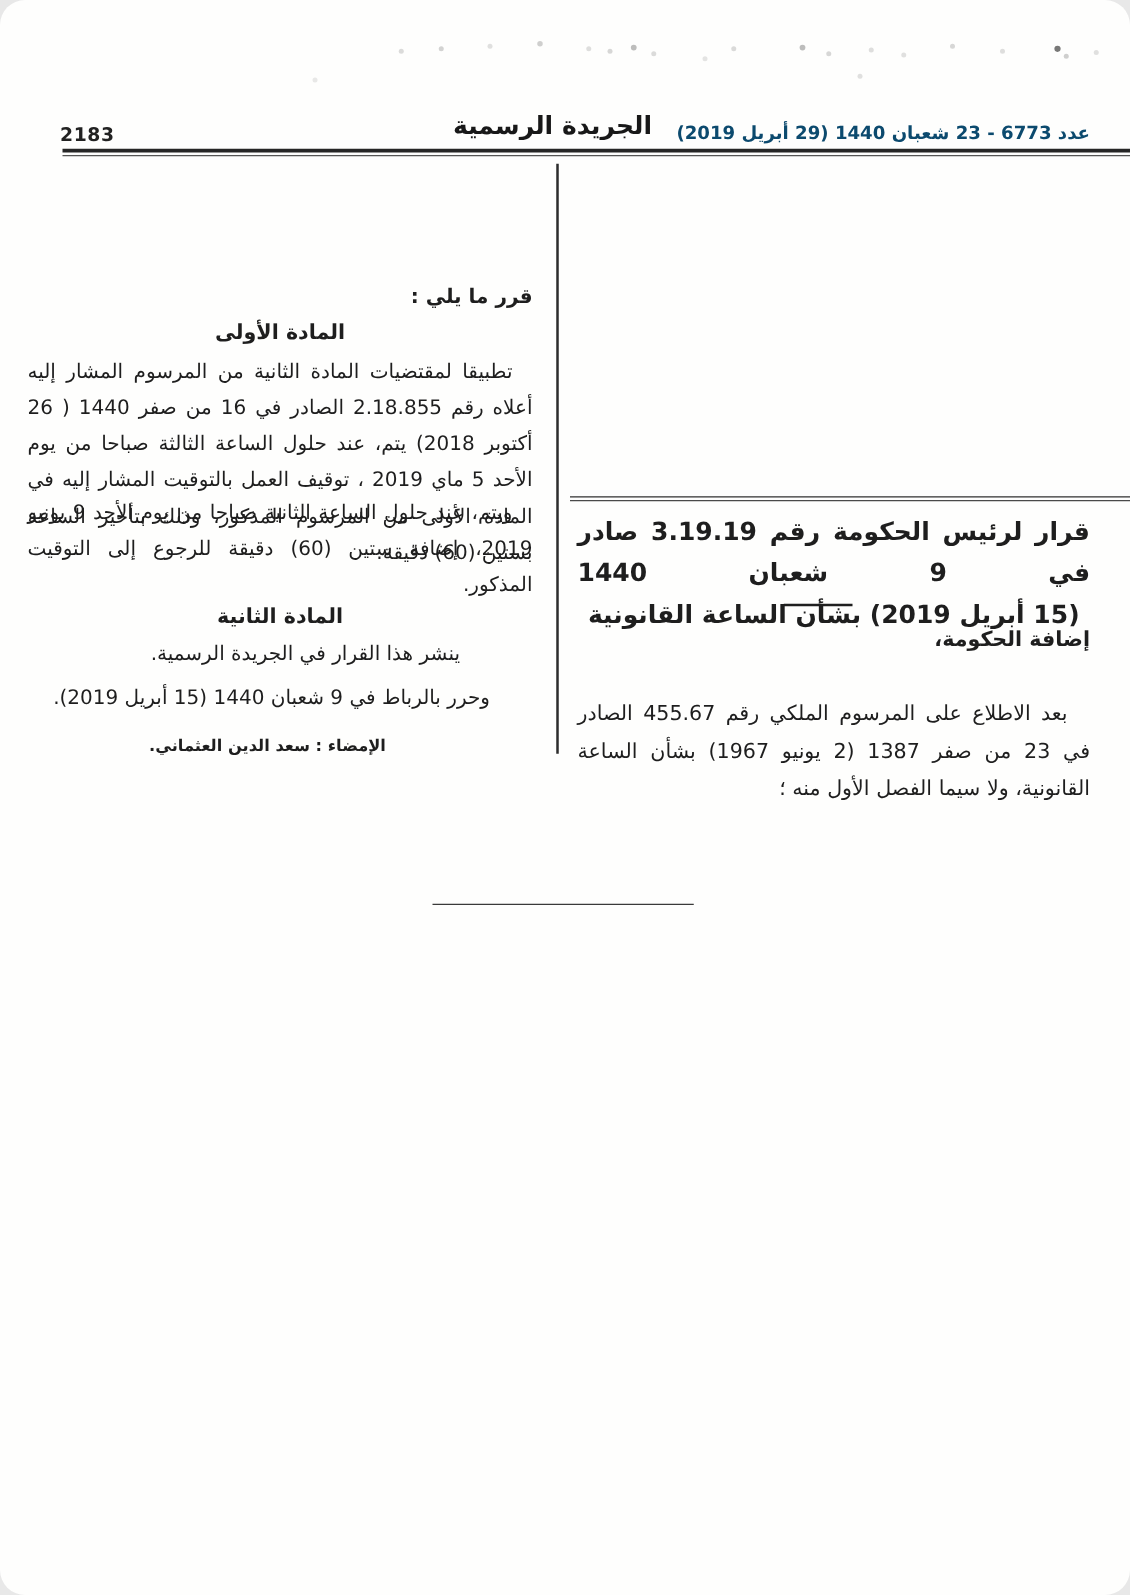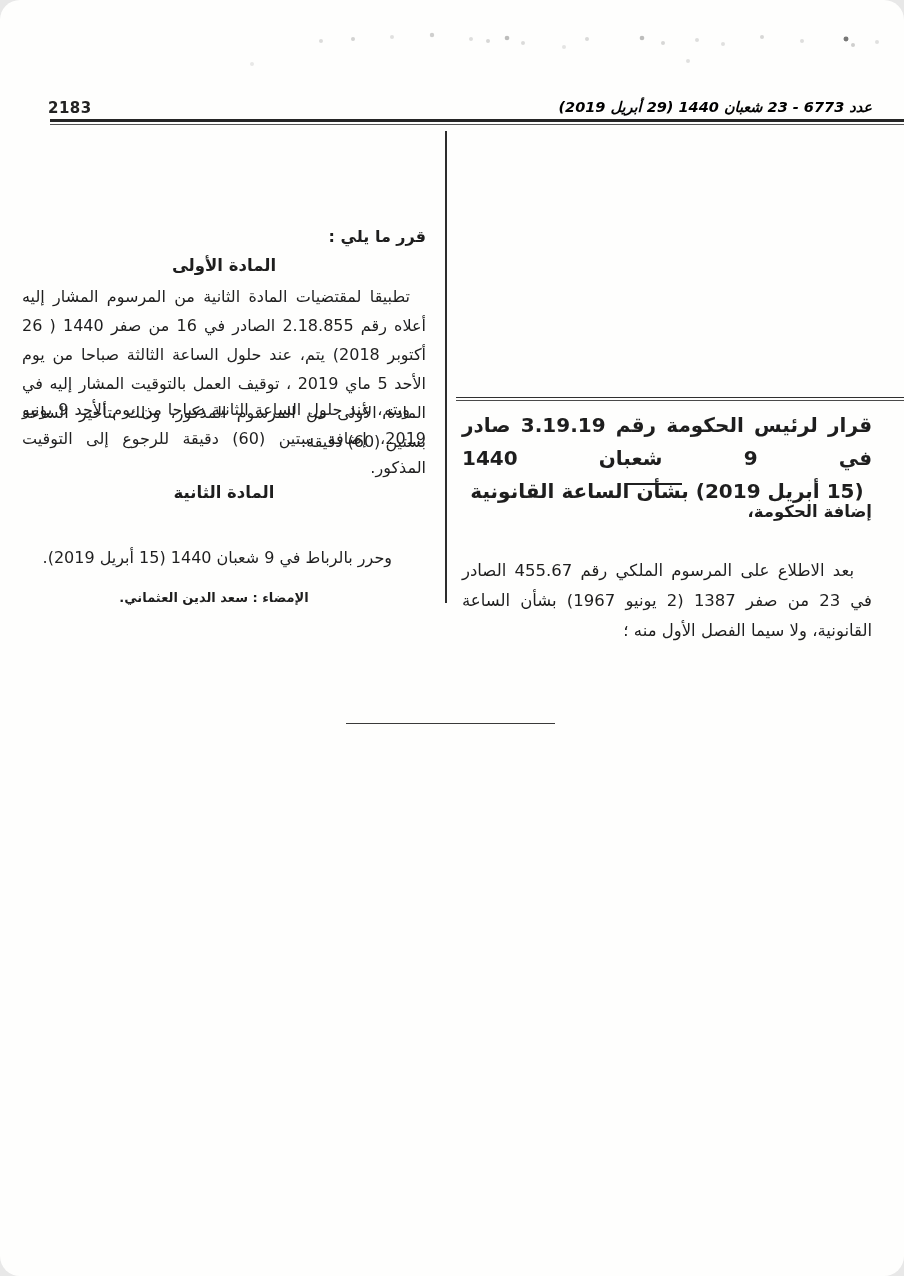--- a/index.html
+++ b/index.html
@@ -19,23 +19,22 @@
     position:absolute;left:48px;top:99px;
     font-size:15px;font-weight:600;letter-spacing:.5px;
     direction:ltr;text-align:left;color:#222;
   }
   .journal-title{
     position:absolute;left:302px;top:88px;width:280px;
     text-align:center;font-size:20px;font-weight:700;color:#181818;
   }
   .issue-info{
     position:absolute;right:32px;top:99px;
-    font-size:14.5px;font-weight:700;color:#000000;
+    font-size:14.5px;font-weight:700;color:#0c4a6e;
     text-align:right;
-    font-style:italic;
   }
   .header-rule{
     position:absolute;left:50px;top:119px;width:854px;height:2px;
     border-top:3px solid #262626;
     border-bottom:1px solid #555;
   }
   
   .column-divider{
     position:absolute;left:445px;top:131px;width:2px;height:472px;
     background:#2d2d2d;
@@ -106,33 +105,35 @@
   }
 </style>
 </head>
 <body>
 
 <div class="page">
 
   <div class="scan-noise"></div>
 
   <div class="page-number">2183</div>
+  <div class="journal-title">الجريدة الرسمية</div>
   <div class="issue-info">عدد 6773 - 23 شعبان 1440 (29 أبريل 2019)</div>
   <div class="header-rule"></div>
 
   <div class="column-divider"></div>
   <div class="article-top-rule"></div>
   <div class="title-separator-rule"></div>
   <div class="end-of-article-rule"></div>
 
   <div class="lc heading" style="top:251px;">المادة الأولى</div>
   <div class="lc decision" style="top:222px;">قرر ما يلي :</div>
   <div class="lc para" style="top:282px;">تطبيقا لمقتضيات المادة الثانية من المرسوم المشار إليه أعلاه رقم 2.18.855 الصادر في 16 من صفر 1440 ( 26 أكتوبر 2018) يتم، عند حلول الساعة الثالثة صباحا من يوم الأحد 5 ماي 2019 ، توقيف العمل بالتوقيت المشار إليه في المادة الأولى من المرسوم المذكور، وذلك بتأخير الساعة بستين (60) دقيقة.</div>
   <div class="lc para" style="top:395px;">ويتم، عند حلول الساعة الثانية صباحا من يوم الأحد 9 يونيو 2019، إضافة ستين (60) دقيقة للرجوع إلى التوقيت المذكور.</div>
   <div class="lc heading" style="top:478px;">المادة الثانية</div>
+  <div class="lc single" style="top:508px;text-indent:58px;">ينشر هذا القرار في الجريدة الرسمية.</div>
   <div class="lc single" style="top:543px;text-indent:34px;">وحرر بالرباط في 9 شعبان 1440 (15 أبريل 2019).</div>
   <div class="signature-line">الإمضاء : سعد الدين العثماني.</div>
 
   <div class="rc decree-title">
     <div class="t1">قرار لرئيس الحكومة رقم 3.19.19 صادر في 9 شعبان 1440</div>
     <div class="t2">(15 أبريل 2019) بشأن الساعة القانونية</div>
   </div>
   <div class="rc salutation">إضافة الحكومة،</div>
   <div class="rc para" style="top:527px;">بعد الاطلاع على المرسوم الملكي رقم 455.67 الصادر في 23 من صفر 1387 (2 يونيو 1967) بشأن الساعة القانونية، ولا سيما الفصل الأول منه ؛</div>
 

